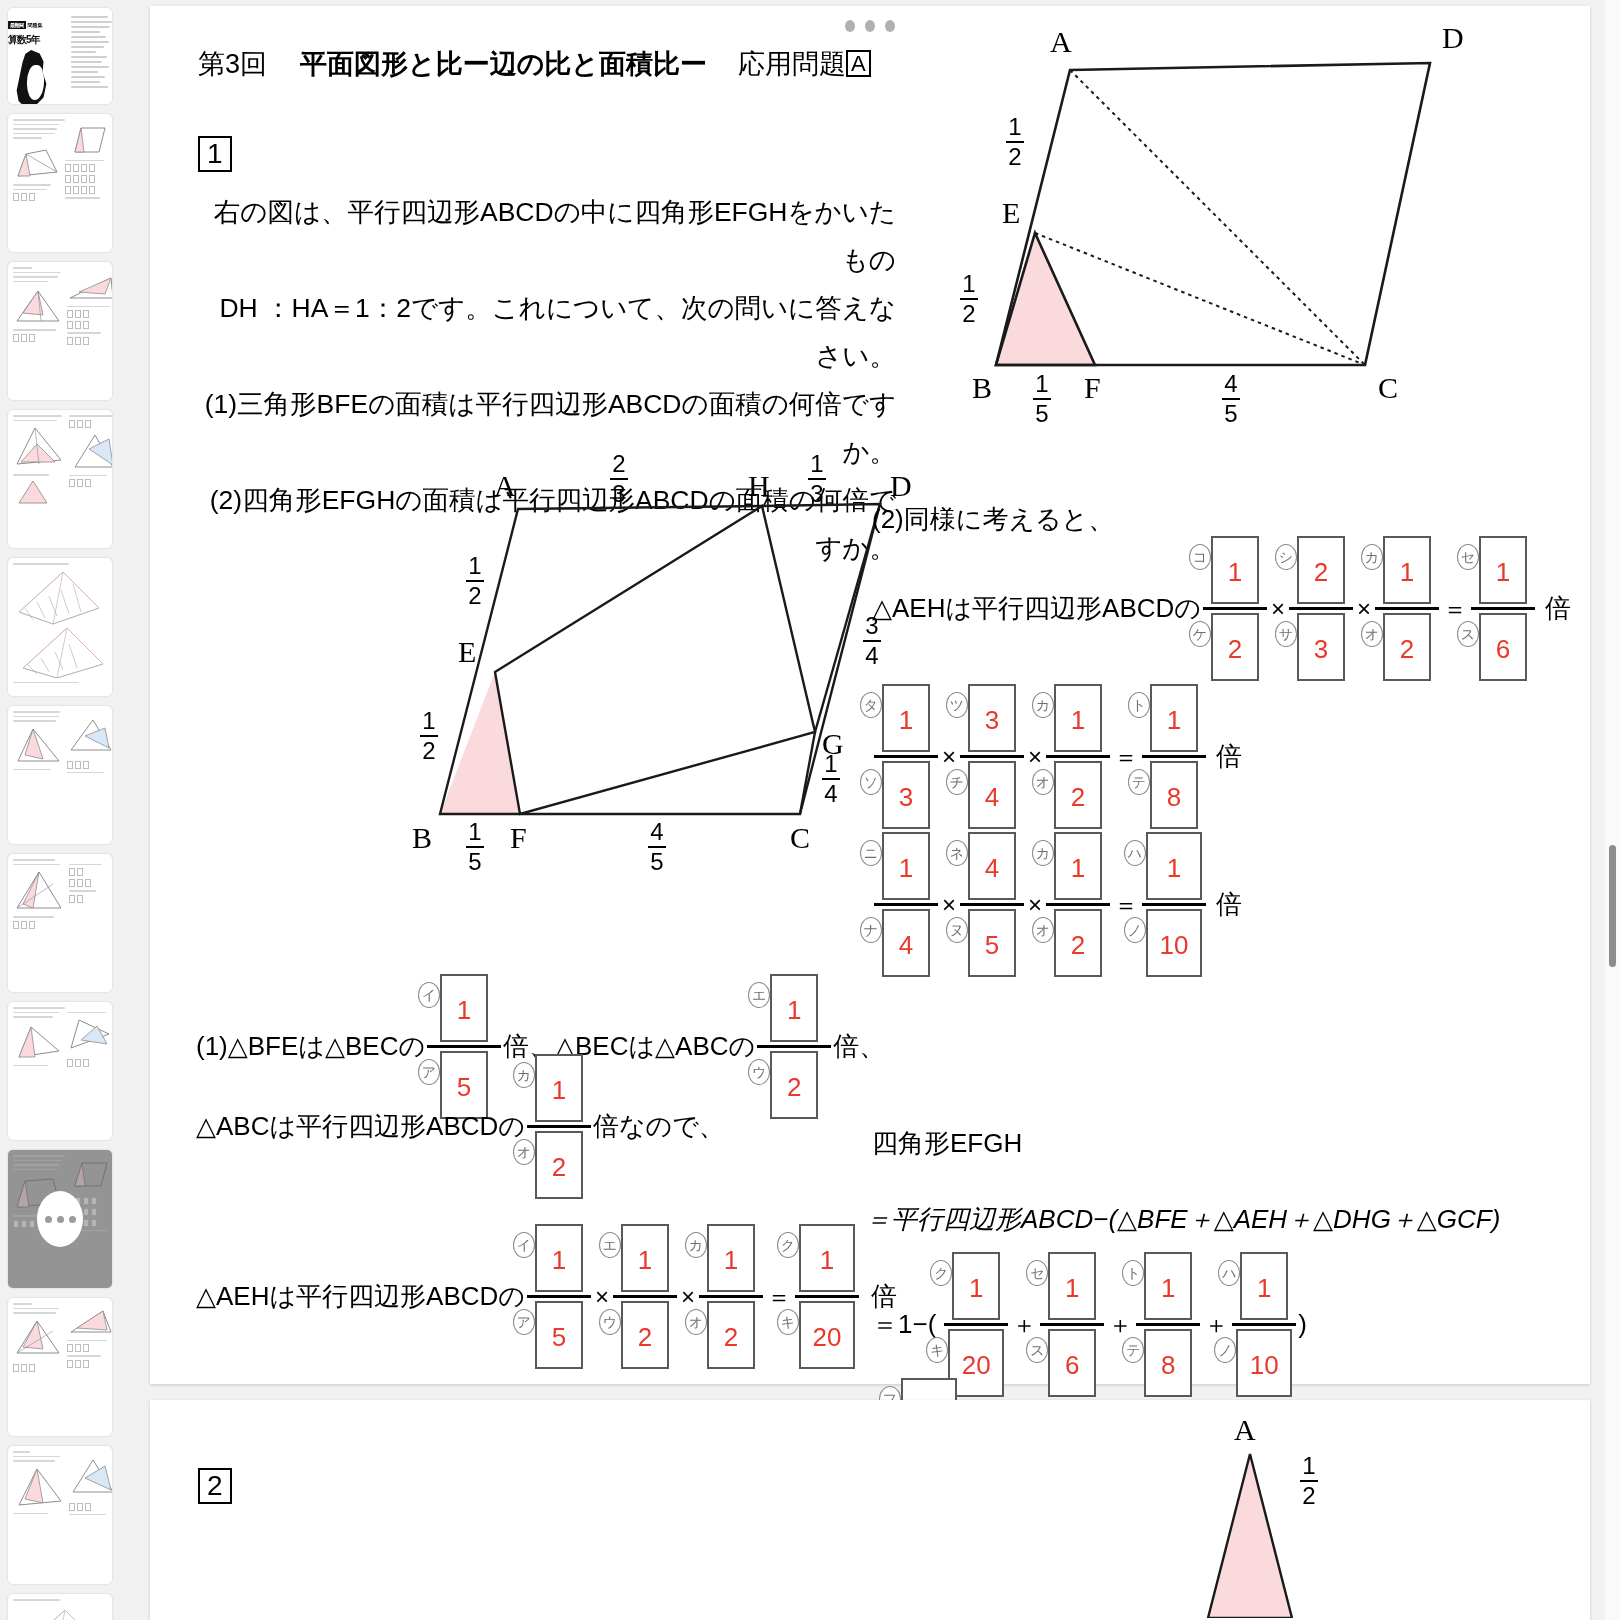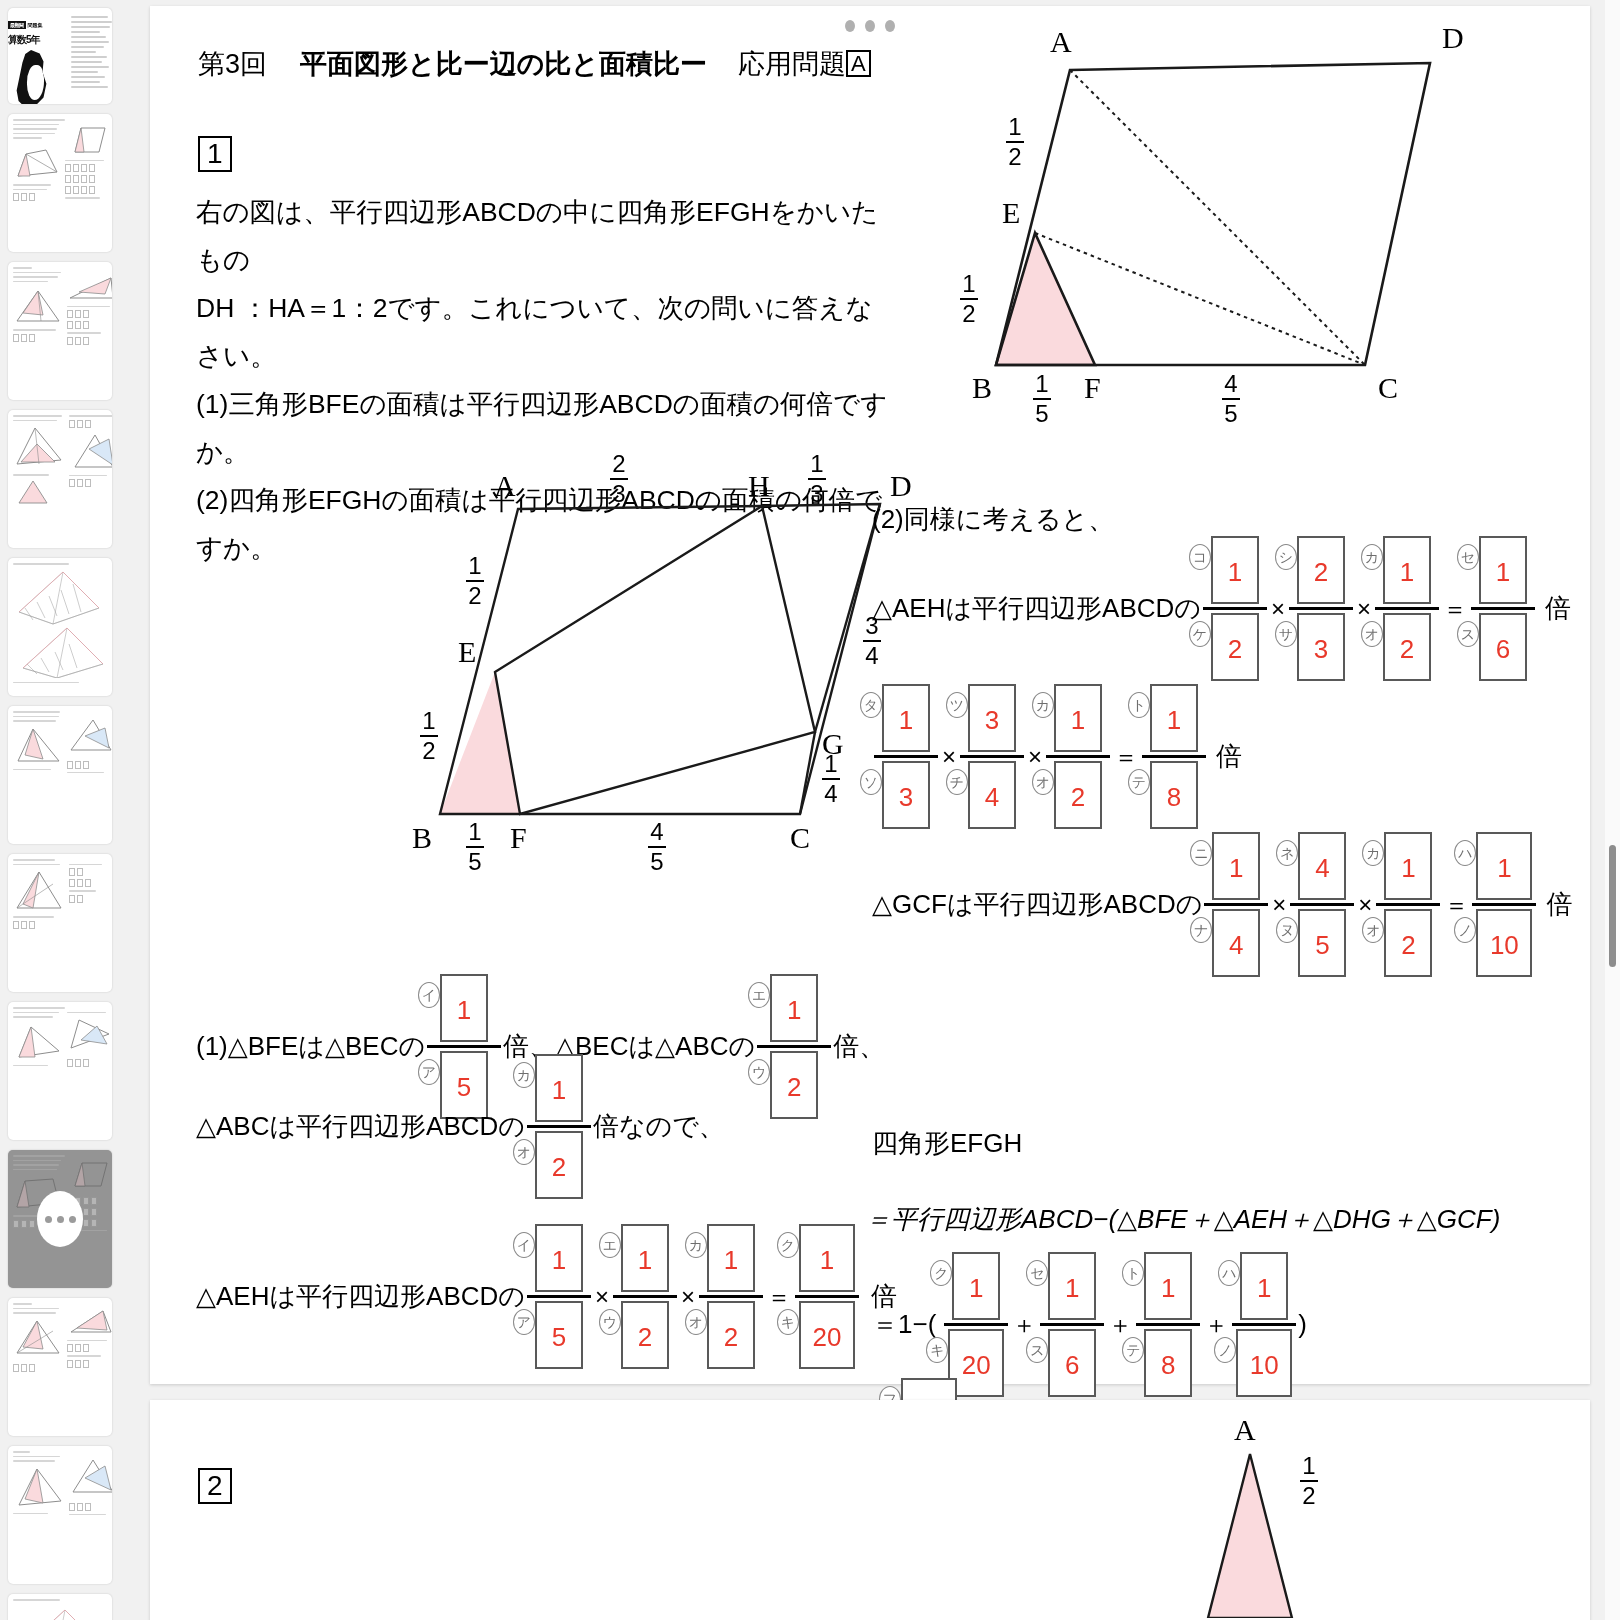--- a/index.html
+++ b/index.html
@@ -104,20 +104,21 @@
     position:absolute; left: 48px; top: 130px;
     font-size: 28px; border:2px solid #000; padding: 0px 7px;
     line-height: 1.15;
   }
 
   .bodytext {
     position:absolute; left: 46px; top: 182px;
     width: 700px;
     font-size: 26.5px; line-height: 48px; color:#000;
     letter-spacing: 0px;
+    text-align: right;
   }
 
   
   .abox {
     display:inline-block; position:relative;
     border: 2px solid #595959; background:#fff;
     width: 48px; height: 68px;
     text-align:center;
     color: #e8392b; font-size: 26px;
     line-height: 68px;
@@ -915,21 +916,20 @@
               <span>8</span>
             </span>
           </span>
           <span style="display:inline-block;width:8px"></span>
           <span>倍</span>
         </span>
       </div>
 
       <div class="sect" style="left:722px; top:826px;">
         <span class="eqline">
-          <span>△GCFは平行四辺形ABCDの</span>
           <span class="frac narrow">
             <span class="abox">
               <span class="tag">ニ</span>
               <span>1</span>
             </span>
             <i class="bar"></i>
             <span class="abox">
               <span class="tag">ナ</span>
               <span>4</span>
             </span>

